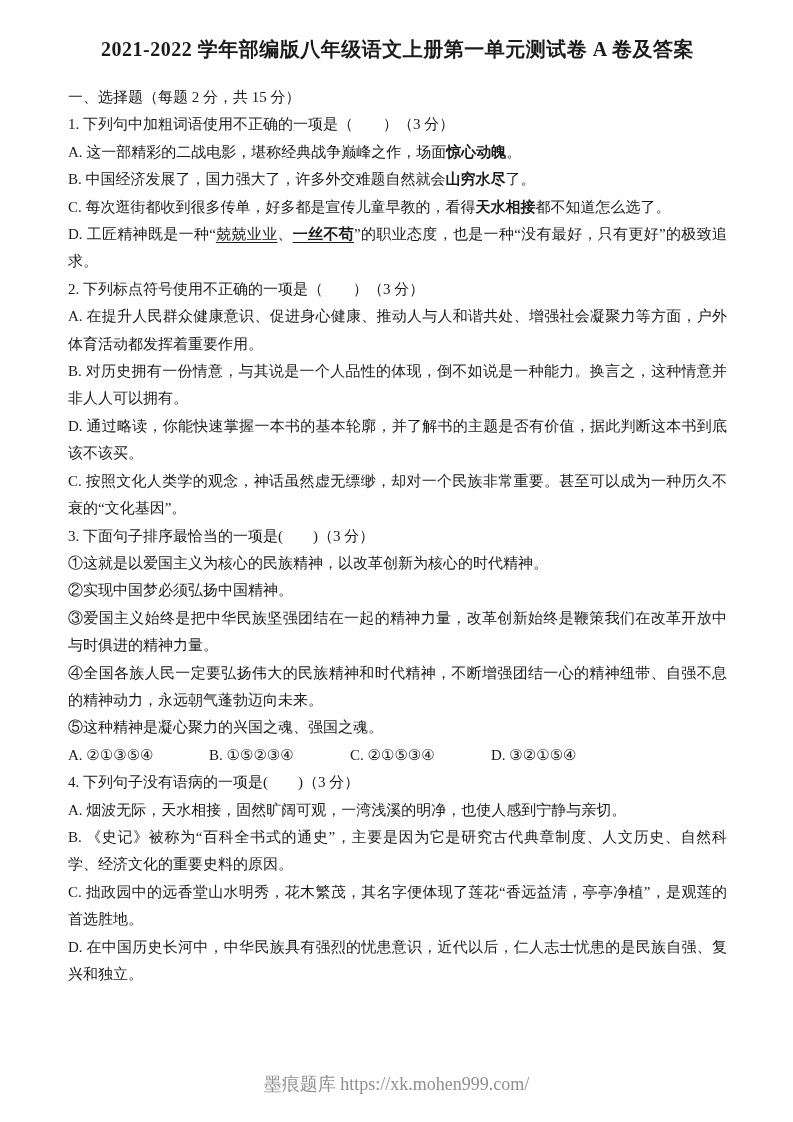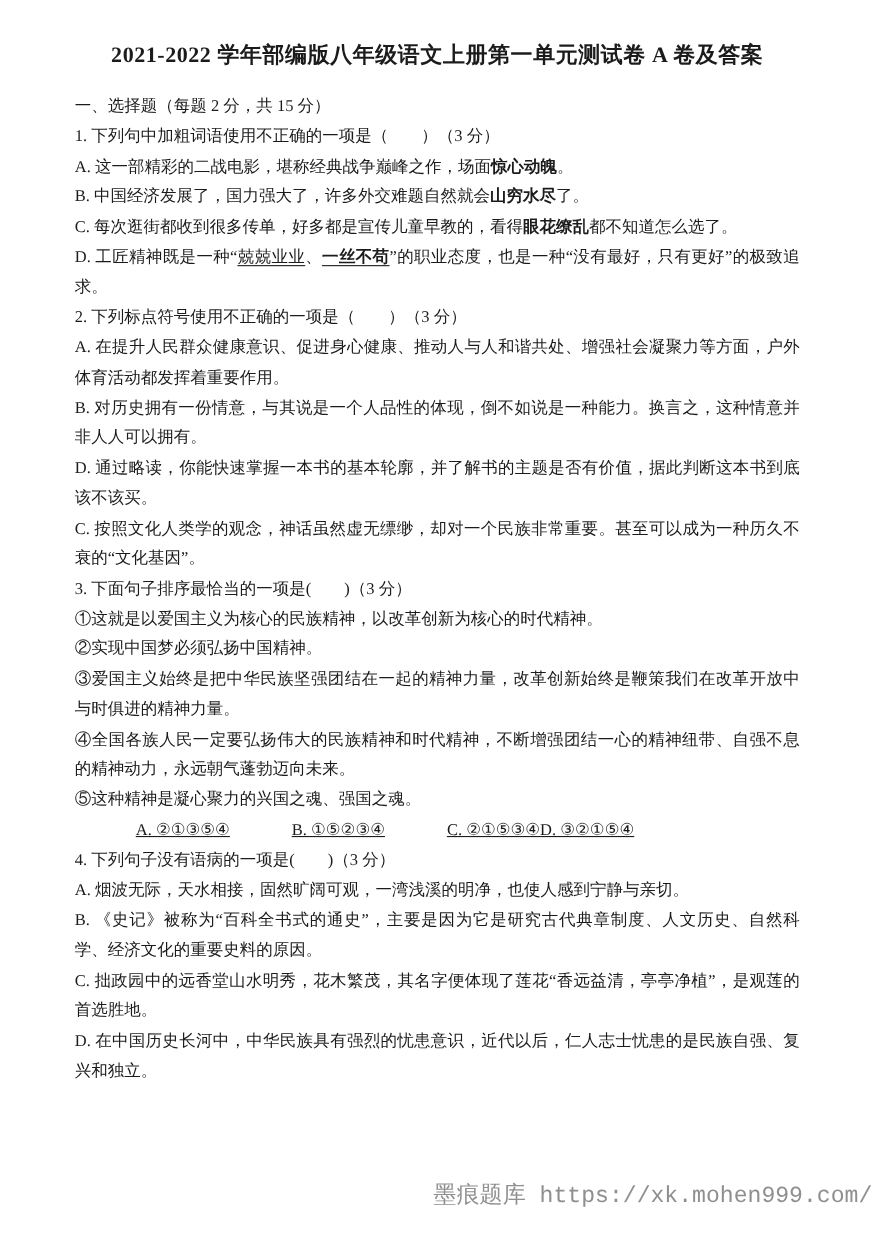--- a/index.html
+++ b/index.html
@@ -30,50 +30,49 @@
     text-align: justify;
   }
   .doc-body p.line {
     margin: 0;
     padding: 0;
   }
   .doc-body .bold { font-weight: bold; font-family: Liberation Serif, serif; }
   .doc-body .underline { text-decoration: underline; text-underline-offset: 3px; }
   .options-row {
     display: flex;
-    text-align: right;
-    text-decoration: underline;
+    text-align: left;
   }
   .options-row .choice {
     width: 141px;
     flex: 0 0 auto;
   }
   .options-row .choice:last-child { width: auto; }
   .footer {
     position: absolute;
     left: 0;
     right: 0;
     top: 1072px;
-    text-align: right;
-    font-family: Liberation Mono, monospace;
-    font-size: 21px;
+    text-align: center;
+    font-family: Liberation Serif, serif;
+    font-size: 18px;
     color: #8f8f8f;
   }
 </style>
 </head>
 <body>
 
 <div class="page">
   <h1 class="title">2021-2022 学年部编版八年级语文上册第一单元测试卷 A 卷及答案</h1>
   <div class="doc-body">
       <p class="line"><span>一、选择题（每题 2 分，共 15 分）</span></p>
       <p class="line"><span>1. 下列句中加粗词语使用不正确的一项是（　　）（3 分）</span></p>
       <p class="line"><span>A. 这一部精彩的二战电影，堪称经典战争巅峰之作，场面</span><span class="bold">惊心动魄</span><span>。</span></p>
       <p class="line"><span>B. 中国经济发展了，国力强大了，许多外交难题自然就会</span><span class="bold">山穷水尽</span><span>了。</span></p>
-      <p class="line"><span>C. 每次逛街都收到很多传单，好多都是宣传儿童早教的，看得</span><span class="bold">眼花缭乱</span><span>都不知道怎么选了。</span></p>
+      <p class="line"><span>C. 每次逛街都收到很多传单，好多都是宣传儿童早教的，看得</span><span class="bold">天水相接</span><span>都不知道怎么选了。</span></p>
       <p class="line"><span>D. 工匠精神既是一种“</span><span class="underline">兢兢业业</span><span>、</span><span class="bold underline">一丝不苟</span><span>”的职业态度，也是一种“没有最好，只有更好”的极致追求。</span></p>
       <p class="line"><span>2. 下列标点符号使用不正确的一项是（　　）（3 分）</span></p>
       <p class="line"><span>A. 在提升人民群众健康意识、促进身心健康、推动人与人和谐共处、增强社会凝聚力等方面，户外体育活动都发挥着重要作用。</span></p>
       <p class="line"><span>B. 对历史拥有一份情意，与其说是一个人品性的体现，倒不如说是一种能力。换言之，这种情意并非人人可以拥有。</span></p>
       <p class="line"><span>D. 通过略读，你能快速掌握一本书的基本轮廓，并了解书的主题是否有价值，据此判断这本书到底该不该买。</span></p>
       <p class="line"><span>C. 按照文化人类学的观念，神话虽然虚无缥缈，却对一个民族非常重要。甚至可以成为一种历久不衰的“文化基因”。</span></p>
       <p class="line"><span>3. 下面句子排序最恰当的一项是(　　)（3 分）</span></p>
       <p class="line"><span>①这就是以爱国主义为核心的民族精神，以改革创新为核心的时代精神。</span></p>
       <p class="line"><span>②实现中国梦必须弘扬中国精神。</span></p>
       <p class="line"><span>③爱国主义始终是把中华民族坚强团结在一起的精神力量，改革创新始终是鞭策我们在改革开放中与时俱进的精神力量。</span></p>

